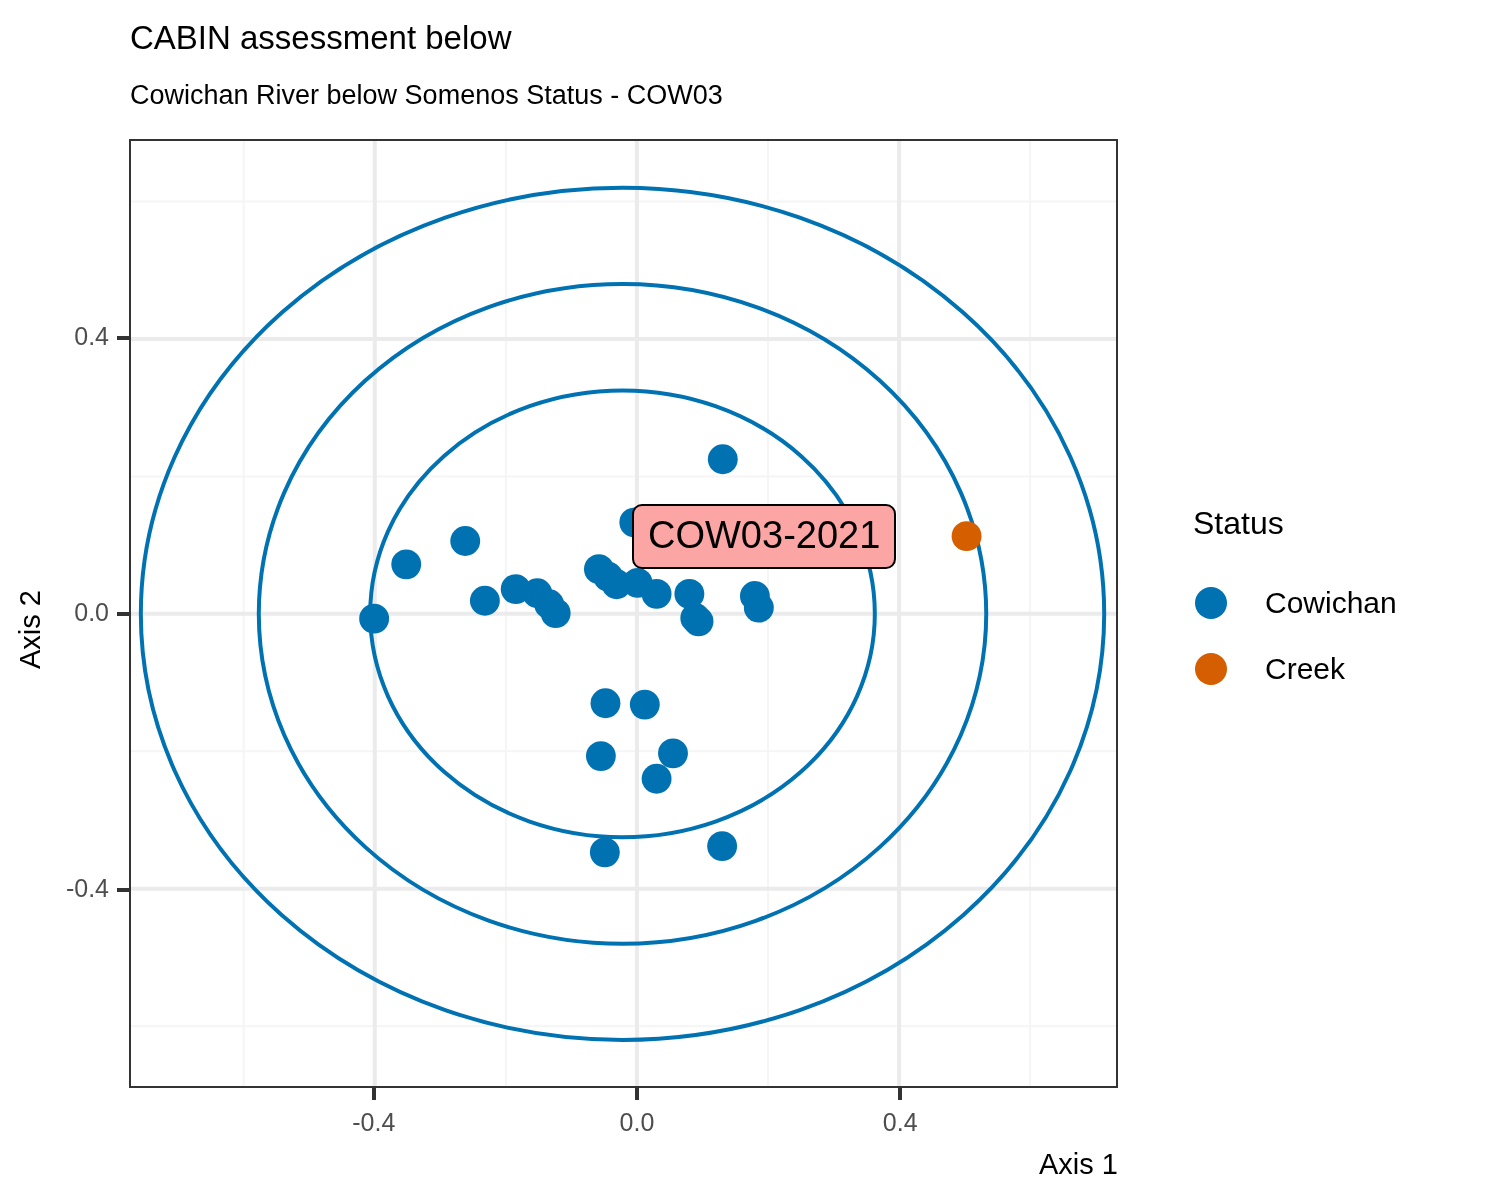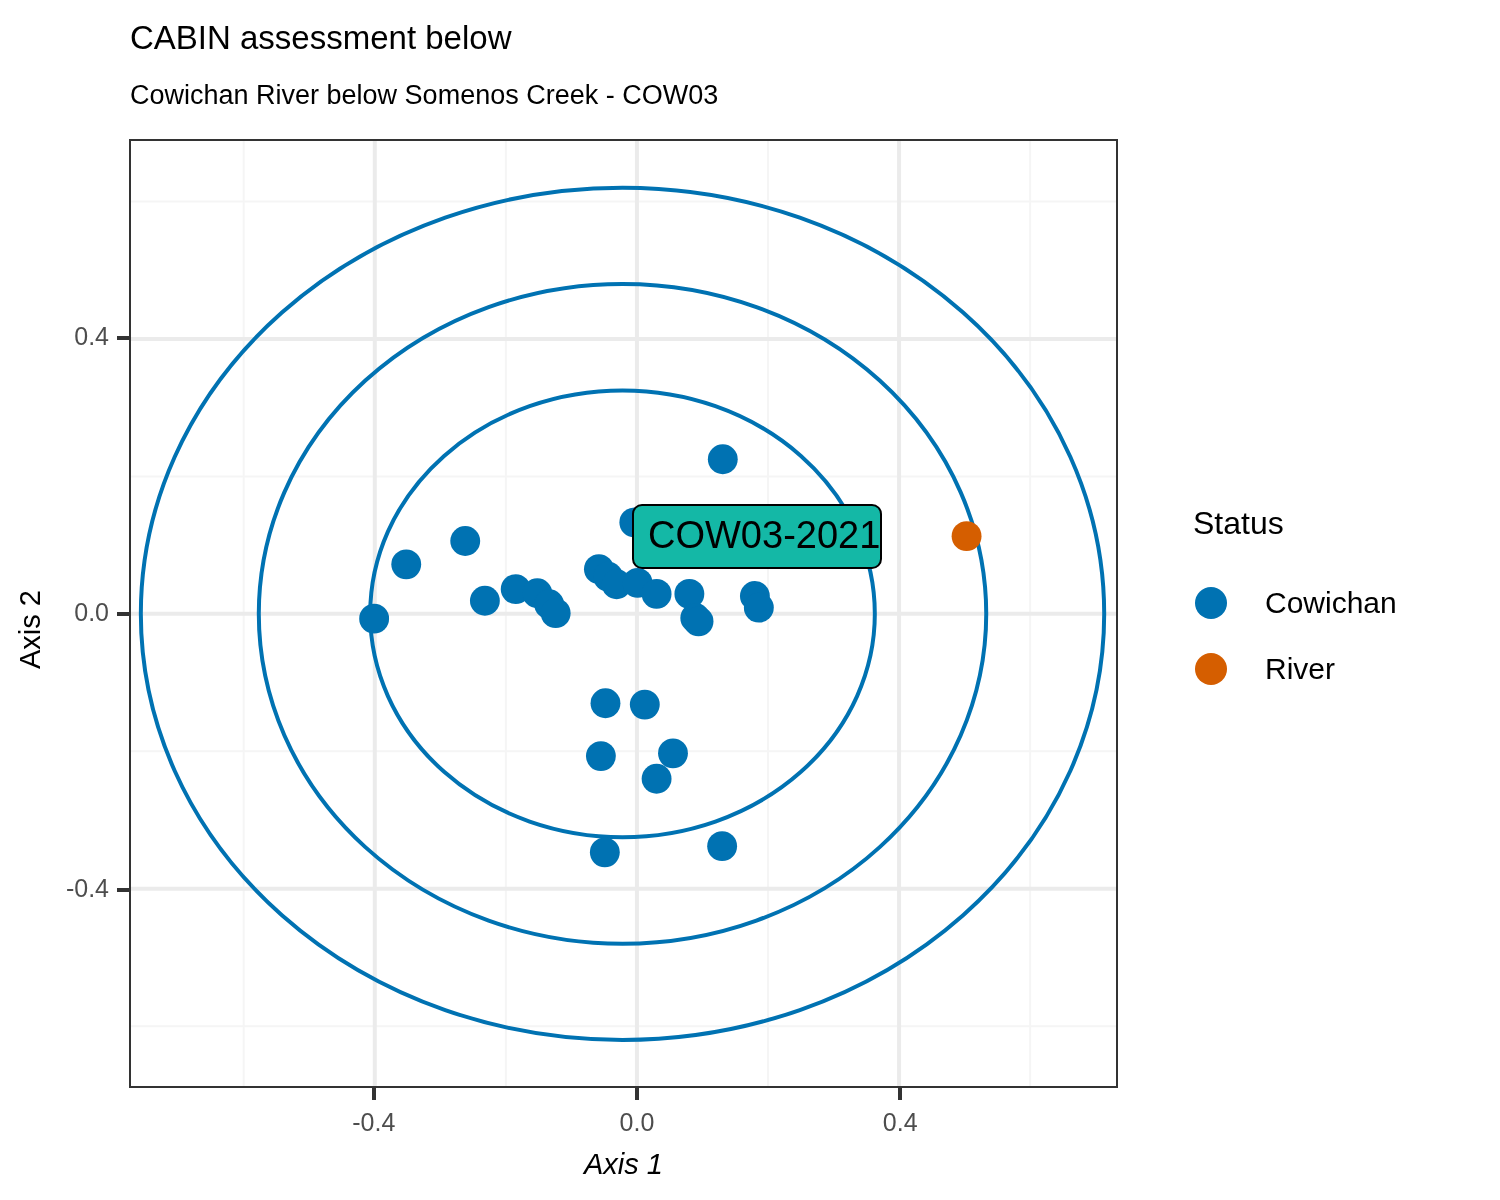--- a/index.html
+++ b/index.html
@@ -84,24 +84,23 @@
     position: absolute;
     background: #333333;
   }
 
   
   .xaxis-title {
     position: absolute;
     left: 129px;
     width: 989px;
     top: 1148px;
-    text-align: center;
+    text-align: right;
     font-size: 29px;
     color: #000000;
-    font-style: italic;
   }
   .yaxis-title {
     position: absolute;
     left: -444px;
     top: 613px;
     width: 949px;
     text-align: center;
     font-size: 29px;
     color: #000000;
     transform: rotate(-90deg);
@@ -143,38 +142,38 @@
     color: #000000;
     margin-left: 26px;
     white-space: nowrap;
   }
 
   
   .point-label {
     position: absolute;
     left: 632px;
     top: 504px;
-    padding: 6px 0 9px 14px;
-    background: #14b8a6;
+    padding: 6px 14px 9px 14px;
+    background: #fca5a5;
     border: 2px solid #000000;
     border-radius: 10px;
     font-size: 38px;
     line-height: 46px;
     color: #000000;
     white-space: nowrap;
     z-index: 40;
   }
 </style>
 </head>
 <body>
 
 <div id="plot-root">
 
   <div class="plot-title">CABIN assessment below</div>
-  <div class="plot-subtitle">Cowichan River below Somenos Creek - COW03</div>
+  <div class="plot-subtitle">Cowichan River below Somenos Status - COW03</div>
 
   <div class="panel">
     <svg class="panel-svg" id="panel-svg" viewBox="0 0 989 949" preserveAspectRatio="none">
       <g id="grid-minor">
           <line x1="113.17897538256821" y1="0" x2="113.17897538256821" y2="949" stroke="#f5f5f5" stroke-width="2"></line>
           <line x1="376.38589487691286" y1="0" x2="376.38589487691286" y2="949" stroke="#f5f5f5" stroke-width="2"></line>
           <line x1="639.5928143712574" y1="0" x2="639.5928143712574" y2="949" stroke="#f5f5f5" stroke-width="2"></line>
           <line x1="902.799733865602" y1="0" x2="902.799733865602" y2="949" stroke="#f5f5f5" stroke-width="2"></line>
           <line x1="0" y1="888.9541818181817" x2="989" y2="888.9541818181817" stroke="#f5f5f5" stroke-width="2"></line>
           <line x1="0" y1="612.8814545454545" x2="989" y2="612.8814545454545" stroke="#f5f5f5" stroke-width="2"></line>
@@ -253,17 +252,17 @@
     <div class="legend-item">
       <span class="legend-key">
         <span class="legend-dot" id="legend-dot-0" style="background: rgb(0, 114, 178);"></span>
       </span>
       <span class="legend-label">Cowichan</span>
     </div>
     <div class="legend-item">
       <span class="legend-key">
         <span class="legend-dot" id="legend-dot-1" style="background: rgb(213, 94, 0);"></span>
       </span>
-      <span class="legend-label">River</span>
+      <span class="legend-label">Creek</span>
     </div>
   </div>
 
 </div>
 
 </body></html>

